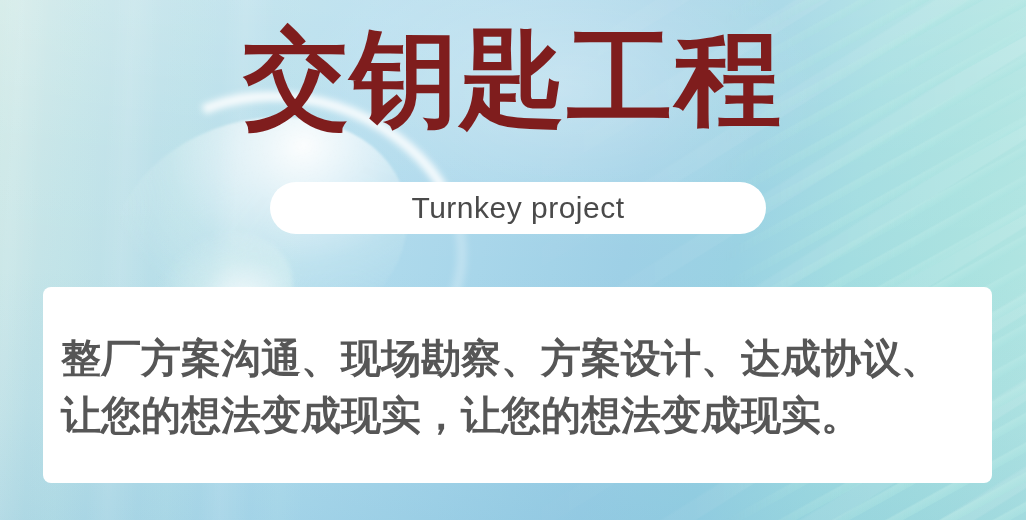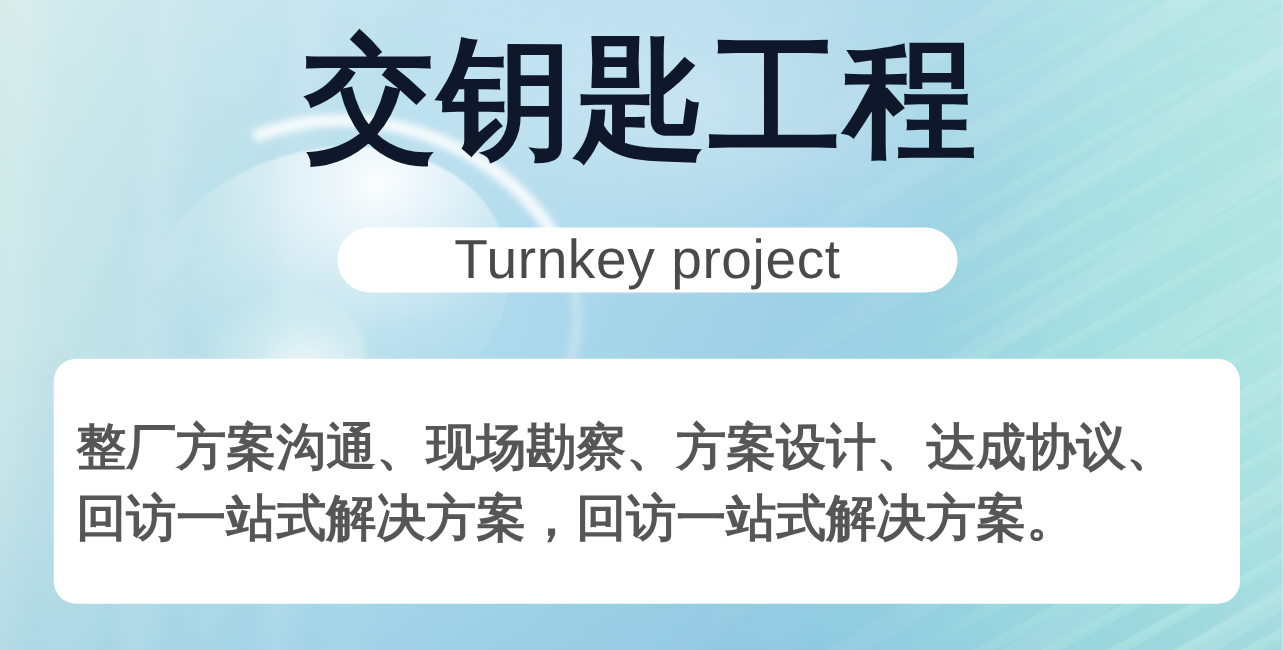--- a/index.html
+++ b/index.html
@@ -164,55 +164,55 @@
   .headline {
     position: absolute;
     top: 14px;
     left: 0;
     width: 100%;
     text-align: center;
     font-family: "DejaVu Sans", "Liberation Sans", sans-serif;
     font-size: 106px;
     line-height: 130px;
     font-weight: bold;
-    color: #0f172a;
+    color: #7f1d1d;
     letter-spacing: 2px;
     white-space: nowrap;
   }
 
   .subtitle-pill {
     position: absolute;
     left: 270px;
     top: 182px;
     width: 496px;
     height: 52px;
     border-radius: 26px;
     background: #ffffff;
     display: flex;
     align-items: center;
     justify-content: center;
   }
   .subtitle-text {
     font-family: "Liberation Sans", "DejaVu Sans", sans-serif;
-    font-size: 44px;
+    font-size: 30px;
     line-height: 36px;
     font-weight: normal;
     color: #4a4a4a;
     letter-spacing: 0.5px;
     white-space: nowrap;
   }
 
   .body-card {
     position: absolute;
     left: 43px;
     top: 287px;
     width: 949px;
     height: 196px;
     background: #ffffff;
-    border-radius: 18px;
+    border-radius: 8px;
     box-sizing: border-box;
     padding: 14px 18px 10px 18px;
     display: flex;
     flex-direction: column;
     justify-content: center;
   }
   .body-line {
     font-family: "DejaVu Sans", "Liberation Sans", sans-serif;
     font-size: 40px;
     line-height: 57px;
@@ -240,17 +240,17 @@
   <div class="content">
 
     <div class="headline">交钥匙工程</div>
 
     <div class="subtitle-pill">
       <span class="subtitle-text">Turnkey project</span>
     </div>
 
     <div class="body-card">
       <div class="body-line">整厂方案沟通、现场勘察、方案设计、达成协议、</div>
-      <div class="body-line">回访一站式解决方案，回访一站式解决方案。</div>
+      <div class="body-line">让您的想法变成现实，让您的想法变成现实。</div>
     </div>
 
   </div>
 </div>
 
 </body></html>

